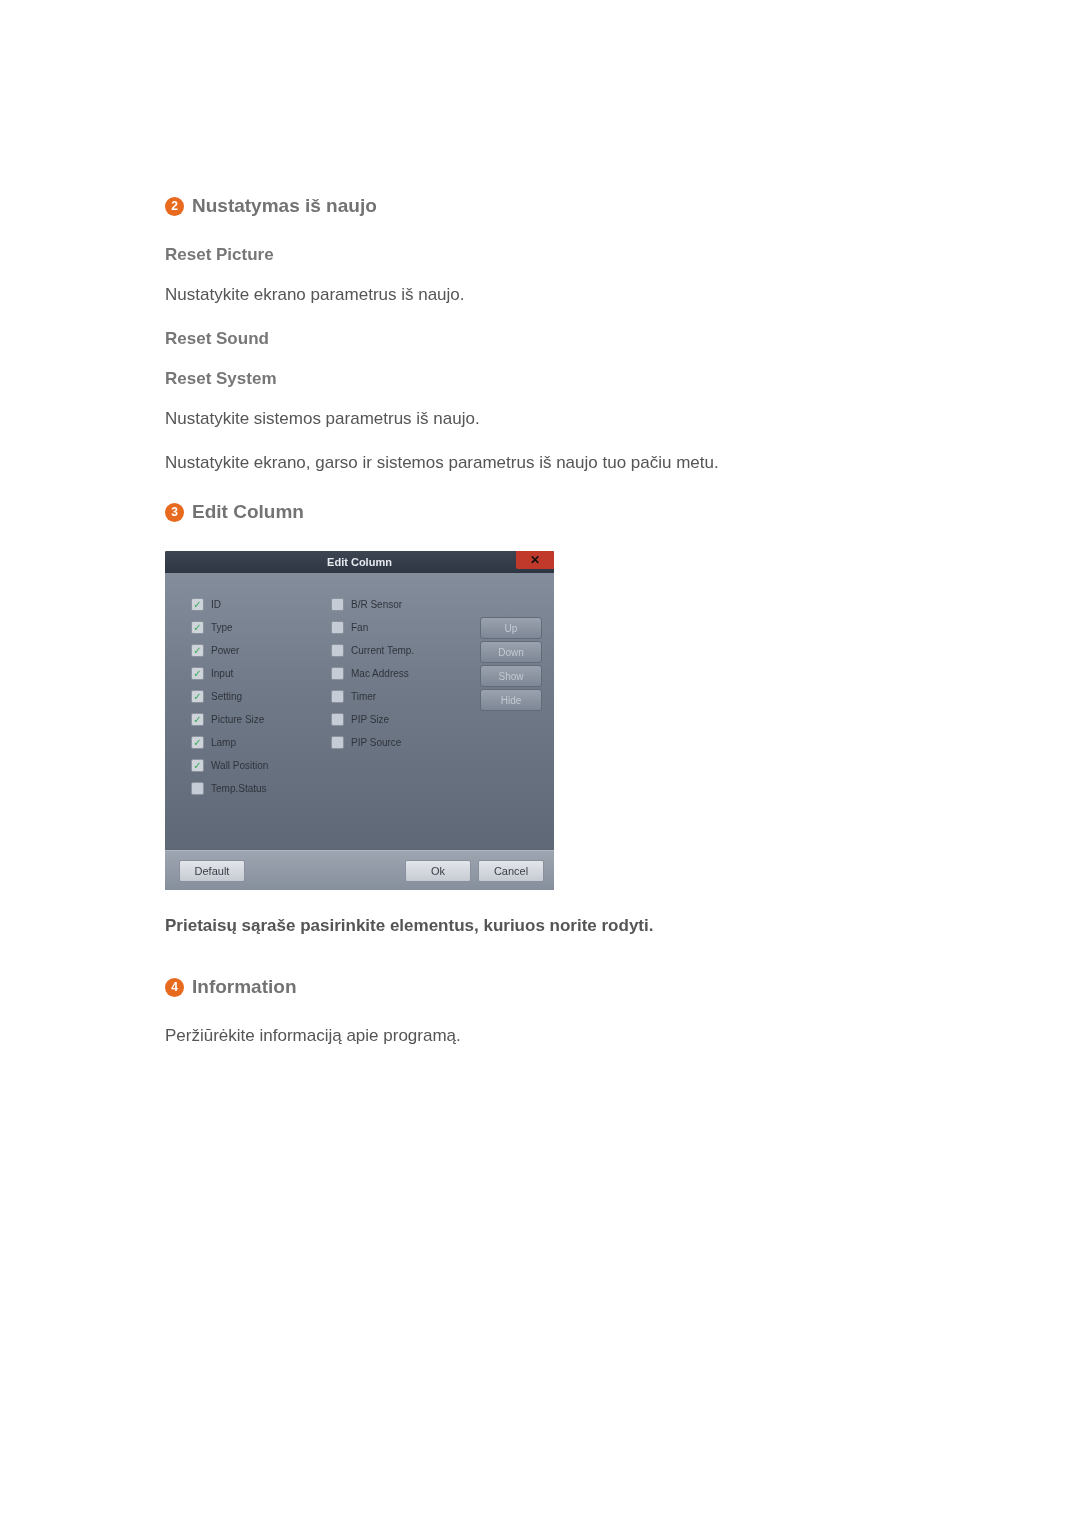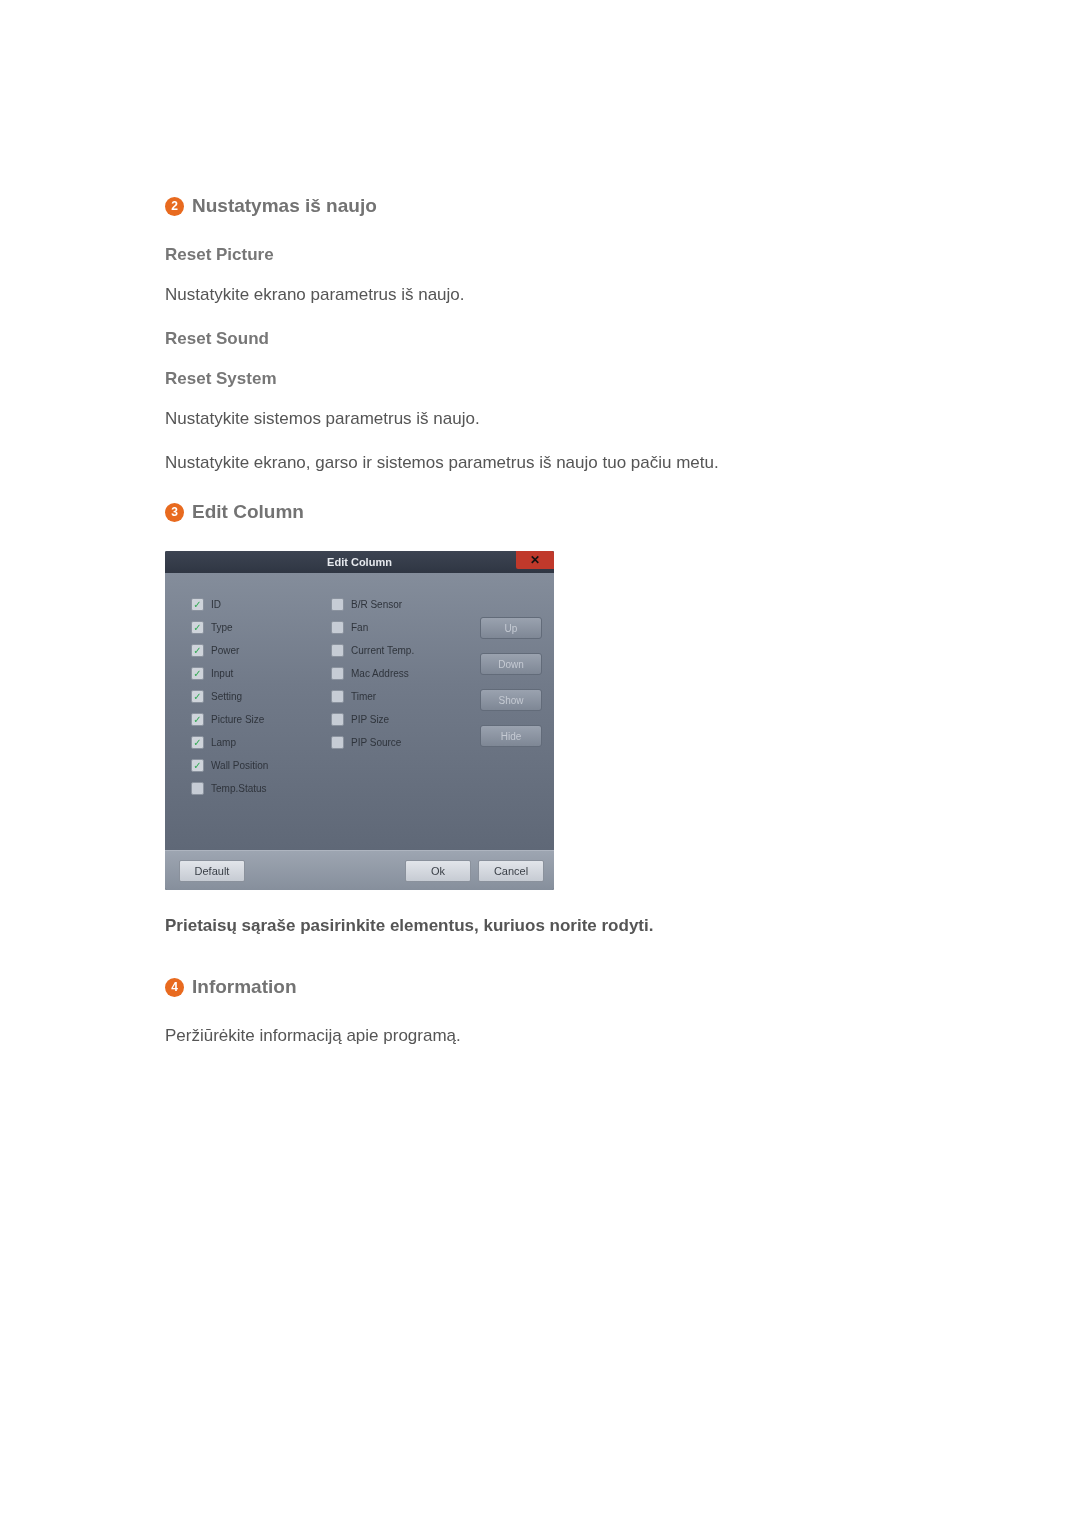--- a/index.html
+++ b/index.html
@@ -130,21 +130,21 @@
     color: #2f343c;
     font-size: 10px;
     text-align: center;
   }
   .side-buttons {
     position: absolute;
     right: 12px;
     top: 44px;
     display: flex;
     flex-direction: column;
-    gap: 14px;
+    gap: 2px;
   }
   .side-btn {
     width: 62px;
     height: 22px;
     background: linear-gradient(#9aa2af,#7e8795);
     border: 1px solid #626b79;
     border-radius: 3px;
     color: #c5cad3;
     font-size: 10px;
     display: flex;

